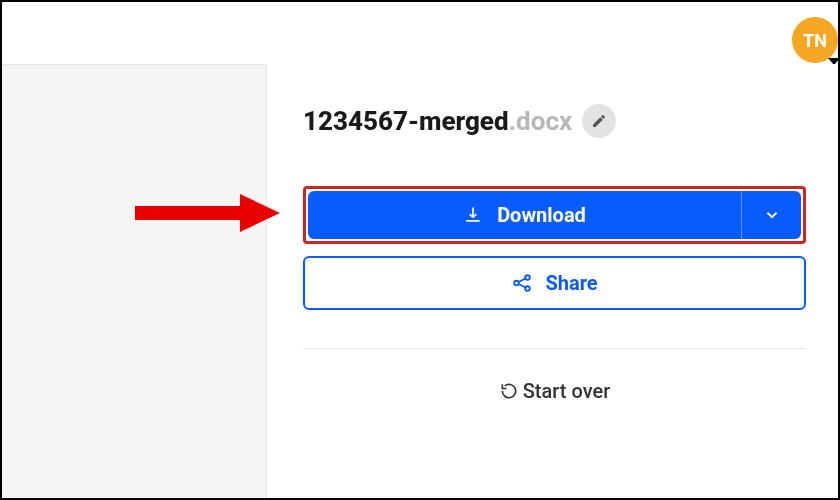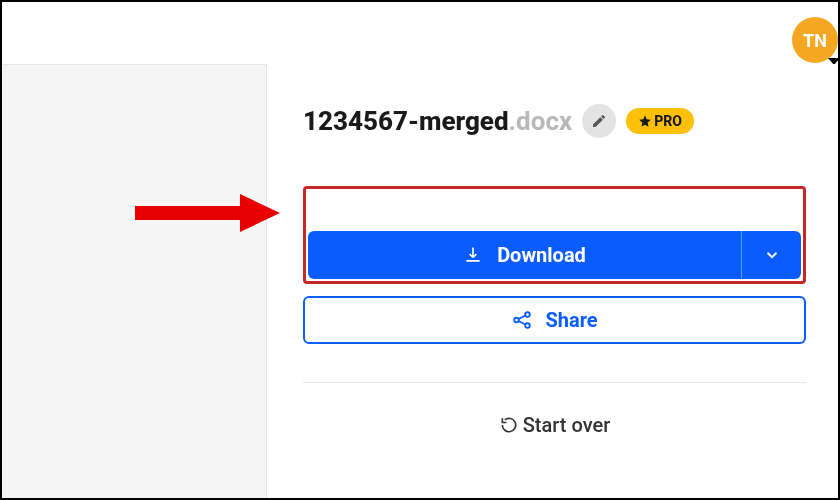--- a/index.html
+++ b/index.html
@@ -17,26 +17,26 @@
 
 
 .filename-row { display: flex; align-items: center; gap: 10px; margin-bottom: 48px; }
 .filename { font-size: 26px; font-weight: 800; color: #1a1a1a; }
 .ext { font-size: 26px; font-weight: 700; color: #b8b8b8; }
 .edit-btn { width: 34px; height: 34px; border-radius: 50%; background: #e3e3e3; display: flex; align-items: center; justify-content: center; }
 .pro-badge { background: #ffc107; color: #1a1a1a; padding: 5px 12px; border-radius: 18px; font-weight: 800; font-size: 14px; display: flex; align-items: center; gap: 2px; }
 
 
 .dl-wrap { position: relative; border: 3px solid #c62828; padding: 2px; border-radius: 4px; margin-bottom: 12px; }
-.dl-split { display: flex; height: 48px; border-radius: 6px; overflow: hidden; margin-top: 40px; }
+.dl-split { display: flex; height: 48px; border-radius: 6px; overflow: hidden; }
 .dl-main { flex: 1; background: #0a5cff; color: #fff; display: flex; align-items: center; justify-content: center; font-weight: 700; font-size: 20px; gap: 14px; }
 .dl-caret { width: 60px; background: #0a5cff; border-left: 1px solid rgba(255,255,255,0.35); display: flex; align-items: center; justify-content: center; }
 
 
-.share-btn { height: 48px; border: 2px solid #0a5cff; border-radius: 6px; display: flex; align-items: center; justify-content: center; color: #0a5cff; font-weight: 700; font-size: 20px; gap: 12px; margin-bottom: 38px; }
+.share-btn { height: 54px; border: 2px solid #0a5cff; border-radius: 6px; display: flex; align-items: center; justify-content: center; color: #0a5cff; font-weight: 700; font-size: 20px; gap: 12px; margin-bottom: 38px; }
 
 
 .divider { height: 1px; background: #e5e5e5; margin-bottom: 30px; }
 
 
 .start-over { display: flex; align-items: center; justify-content: center; color: #333; font-size: 20px; gap: 4px; font-weight: 500; }
 
 
 .arrow { position: absolute; top: 188px; left: 128px; width: 150px; height: 46px; pointer-events: none; }
 
@@ -56,26 +56,20 @@
   <div class="sidebar"></div>
 
   <div class="main">
 
     <div class="filename-row">
       <span><span class="filename">1234567-merged</span><span class="ext">.docx</span></span>
       <div class="edit-btn">
         <svg width="16" height="16" viewBox="0 0 24 24">
             <path fill="#555" d="M3 17.25V21h3.75L17.81 9.94l-3.75-3.75L3 17.25zM20.71 7.04a1 1 0 0 0 0-1.41l-2.34-2.34a1 1 0 0 0-1.41 0L15.13 5.12l3.75 3.75 1.83-1.83z"></path>
           </svg>
-      </div>
-      <div class="pro-badge">
-        <svg width="14" height="14" viewBox="0 0 24 24">
-            <path fill="#1a1a1a" d="M12 2l2.9 6.9L22 10l-5.5 5 1.6 7L12 18.5 5.9 22l1.6-7L2 10l7.1-1.1z"></path>
-          </svg>
-        <span>PRO</span>
       </div>
     </div>
 
     <div class="dl-wrap">
       <div class="dl-split">
         <div class="dl-main">
           <svg width="20" height="20" viewBox="0 0 24 24">
               <path fill="none" stroke="#fff" stroke-width="2" d="M12 3v12m0 0l-4-4m4 4l4-4M4 19h16"></path>
             </svg>
           <span>Download</span>

